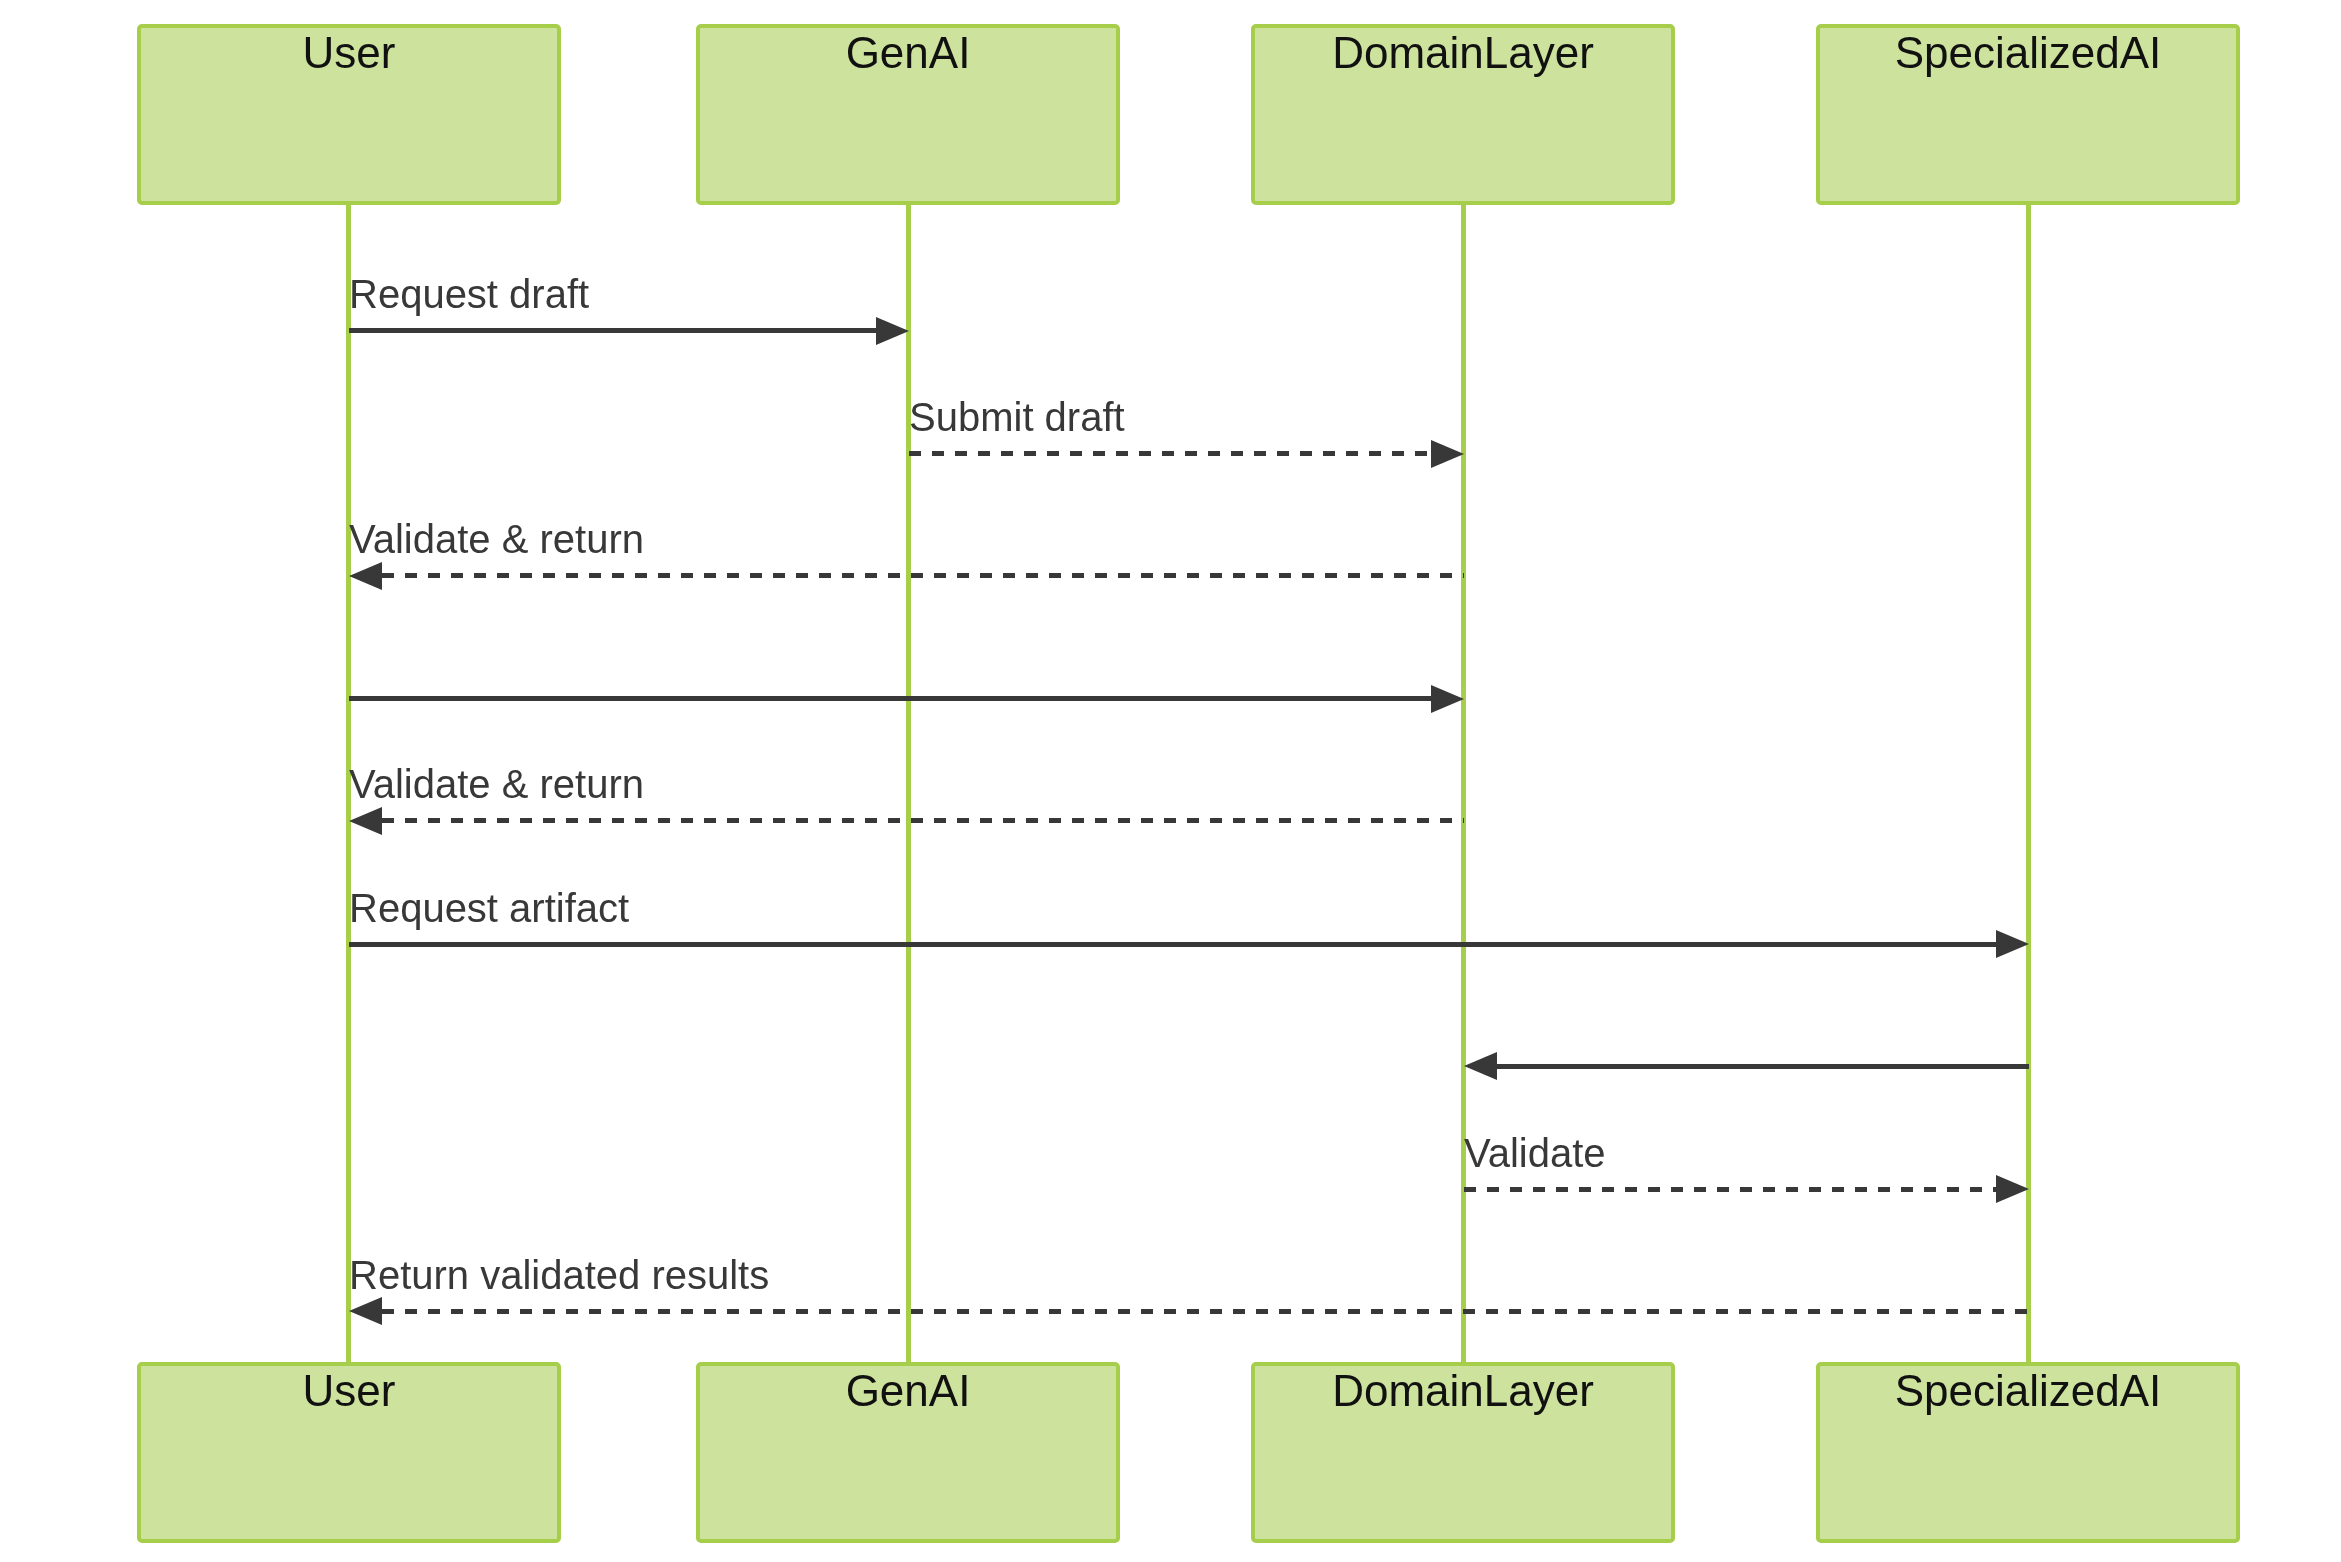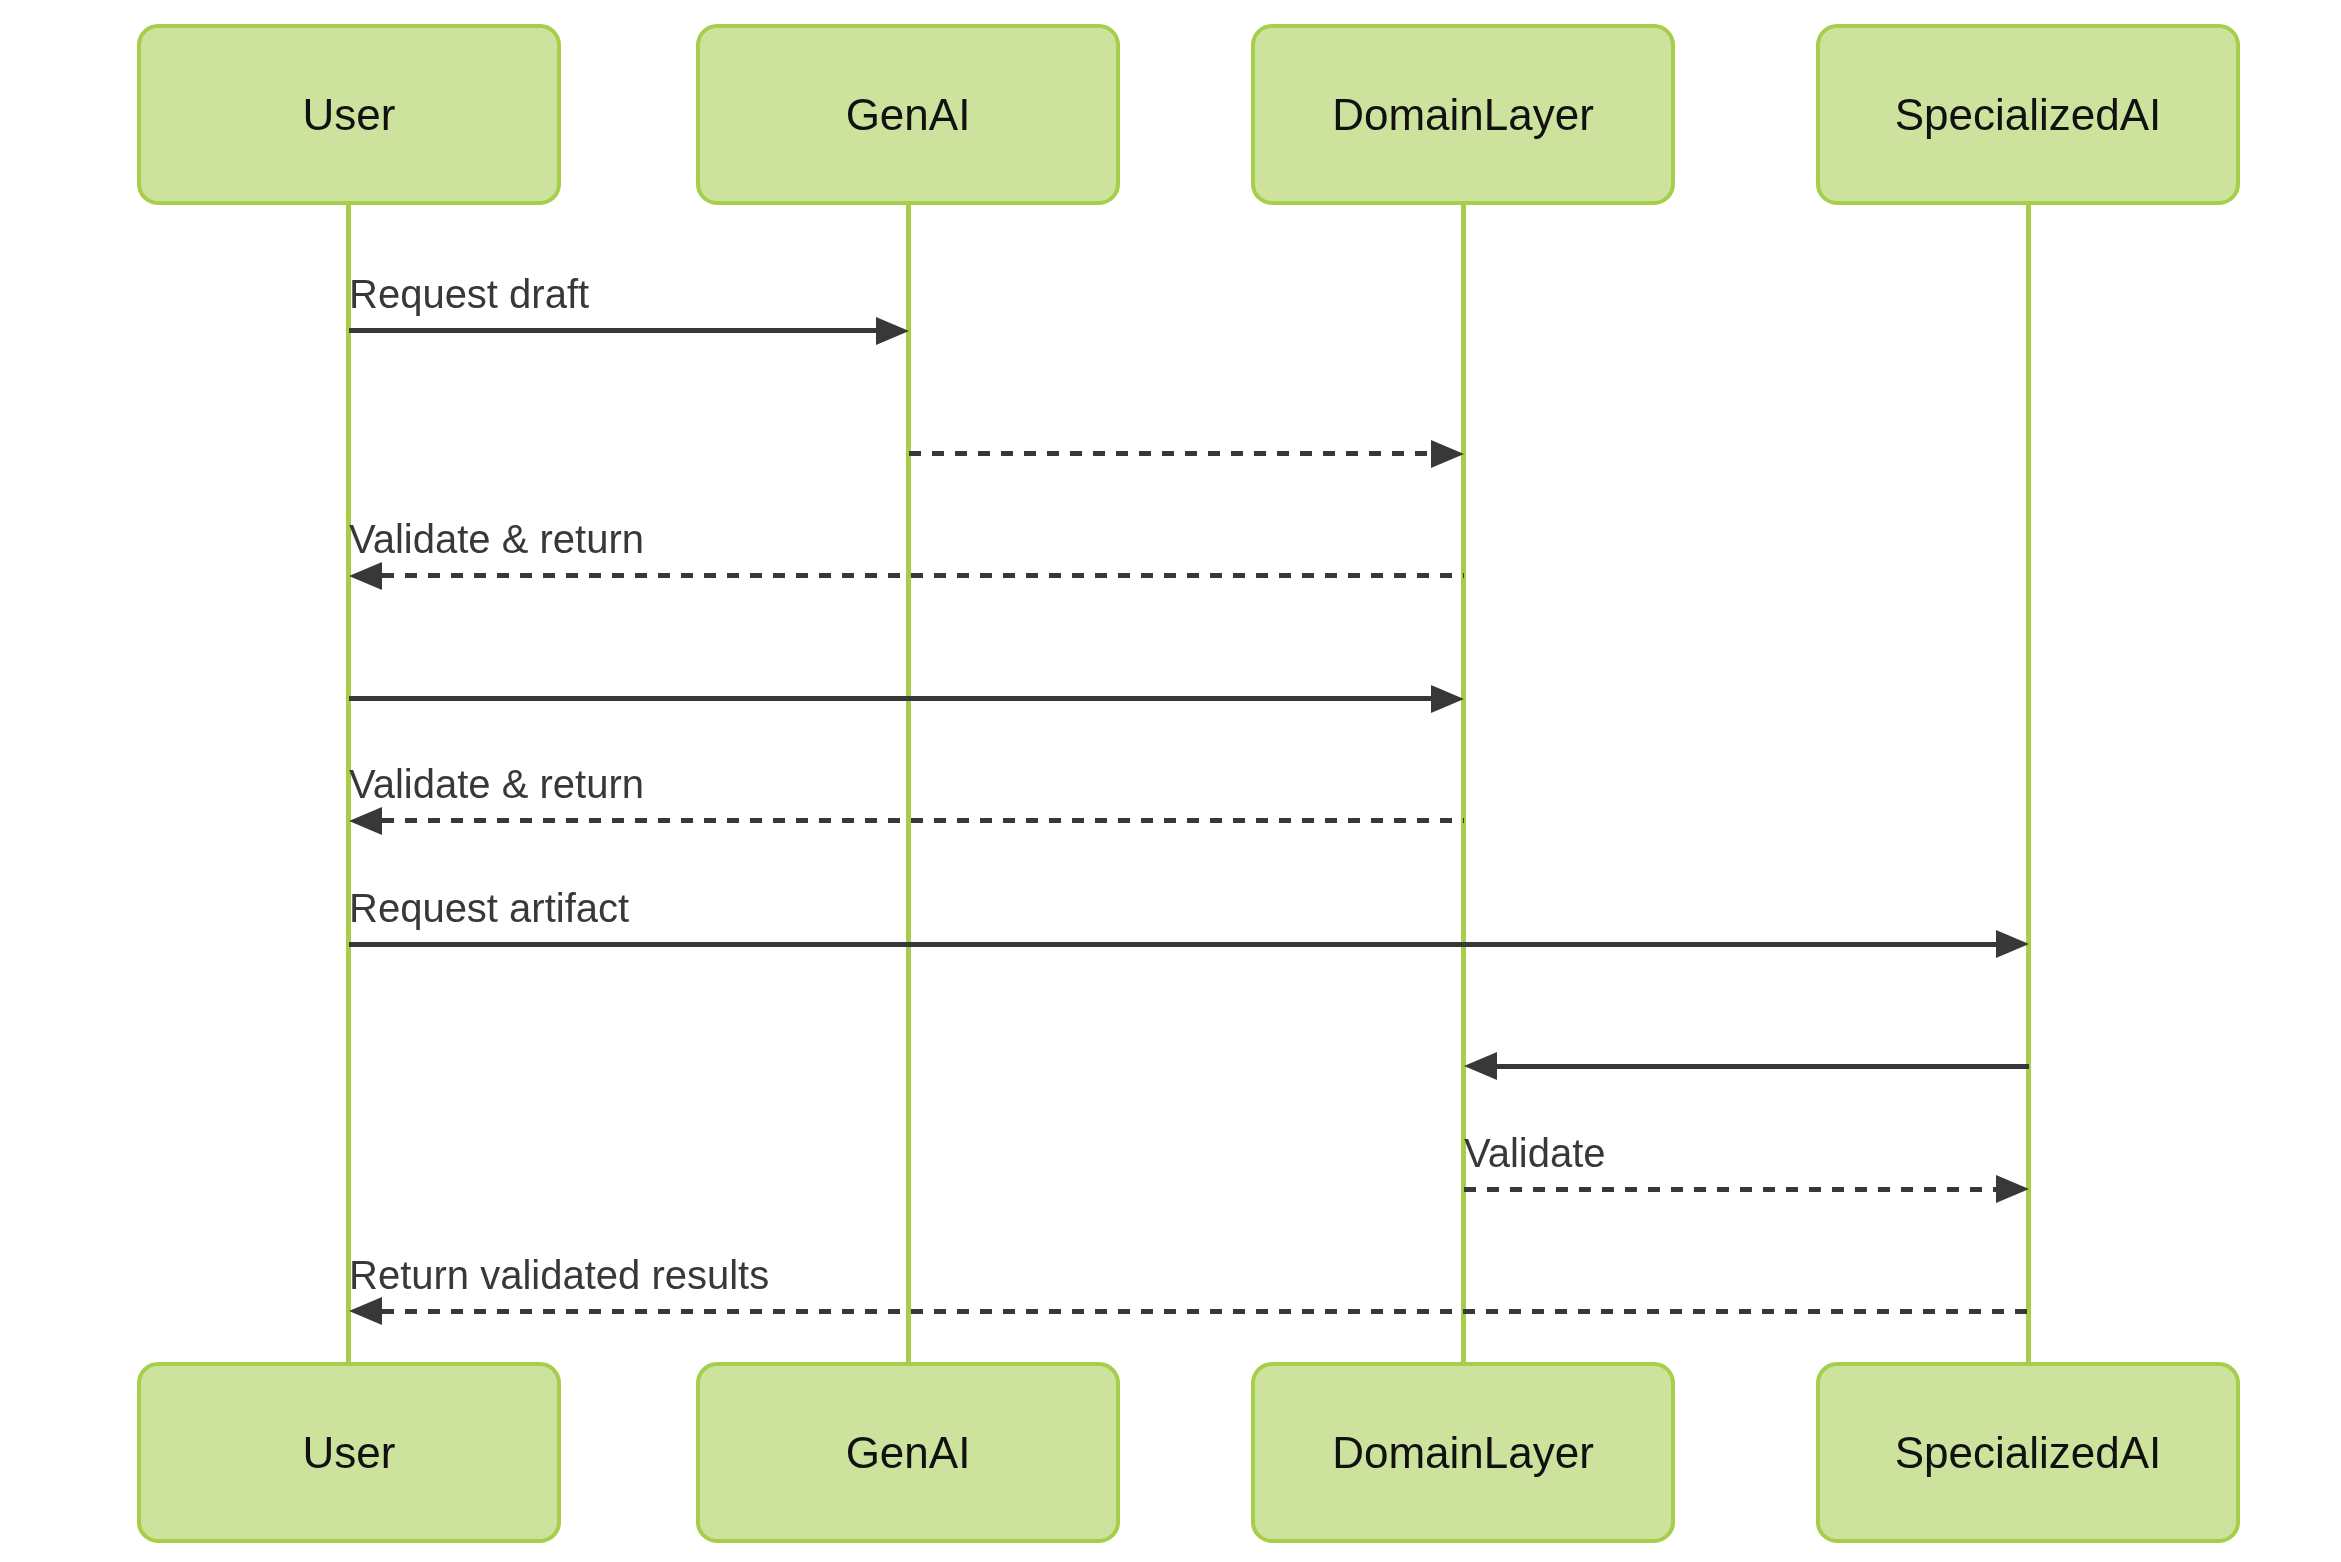--- a/index.html
+++ b/index.html
@@ -28,23 +28,23 @@
     height: 1158px;
     background: var(--lifeline);
     z-index: 1;
   }
   .actor-box {
     position: absolute;
     width: 424px;
     height: 181px;
     background: var(--actor_fill);
     border: 4.3px solid var(--actor_border);
-    border-radius: 21px;
+    border-radius: 5px;
     display: flex;
-    align-items: center;
+    align-items: flex-start;
     justify-content: center;
     z-index: 2;
     font-size: 44px;
     color: var(--actor_text);
   }
   .actor-box.top { top: 24.4px; }
   .actor-box.bottom { top: 1362px; }
   .msg-label {
     position: absolute;
     height: 54px;
@@ -108,20 +108,21 @@
       <span>DomainLayer</span>
     </div>
   <div class="actor-box bottom" style="left:1816px">
       <span>SpecializedAI</span>
     </div>
 
   <div class="msg-label" style="left:349px;width:560px;top:267px">Request draft</div>
   <div class="msg-line" style="left:349px;width:527px;top:328px"></div>
   <div class="arrow-head right" style="left:876px;top:317px"></div>
 
+  <div class="msg-label" style="left:909px;width:555px;top:390px">Submit draft</div>
   <div class="msg-line dashed" style="left:909px;width:522px;top:451px"></div>
   <div class="arrow-head right" style="left:1431px;top:440px"></div>
 
   <div class="msg-label" style="left:349px;width:1115px;top:512px">Validate &amp; return</div>
   <div class="msg-line dashed" style="left:382px;width:1082px;top:573px"></div>
   <div class="arrow-head left" style="left:349px;top:562px"></div>
 
   <div class="msg-line" style="left:349px;width:1082px;top:696px"></div>
   <div class="arrow-head right" style="left:1431px;top:685px"></div>
 

